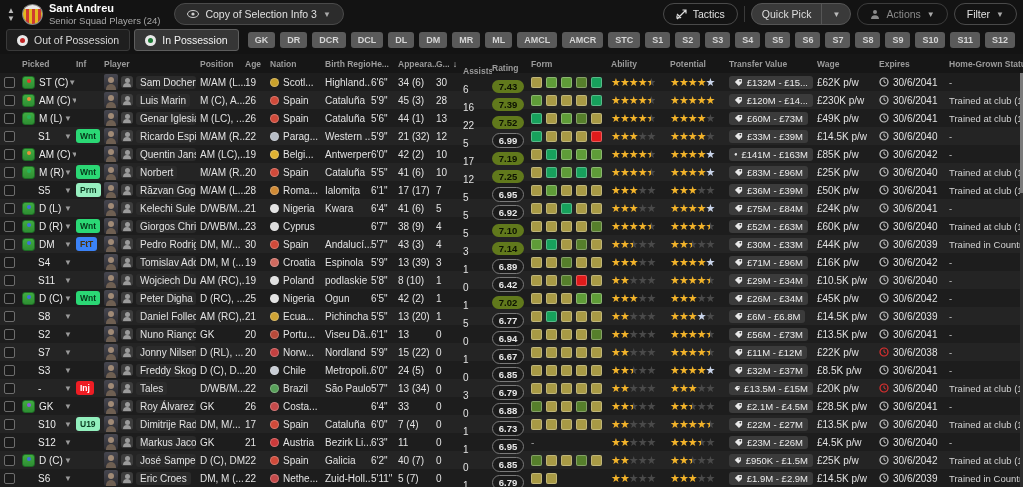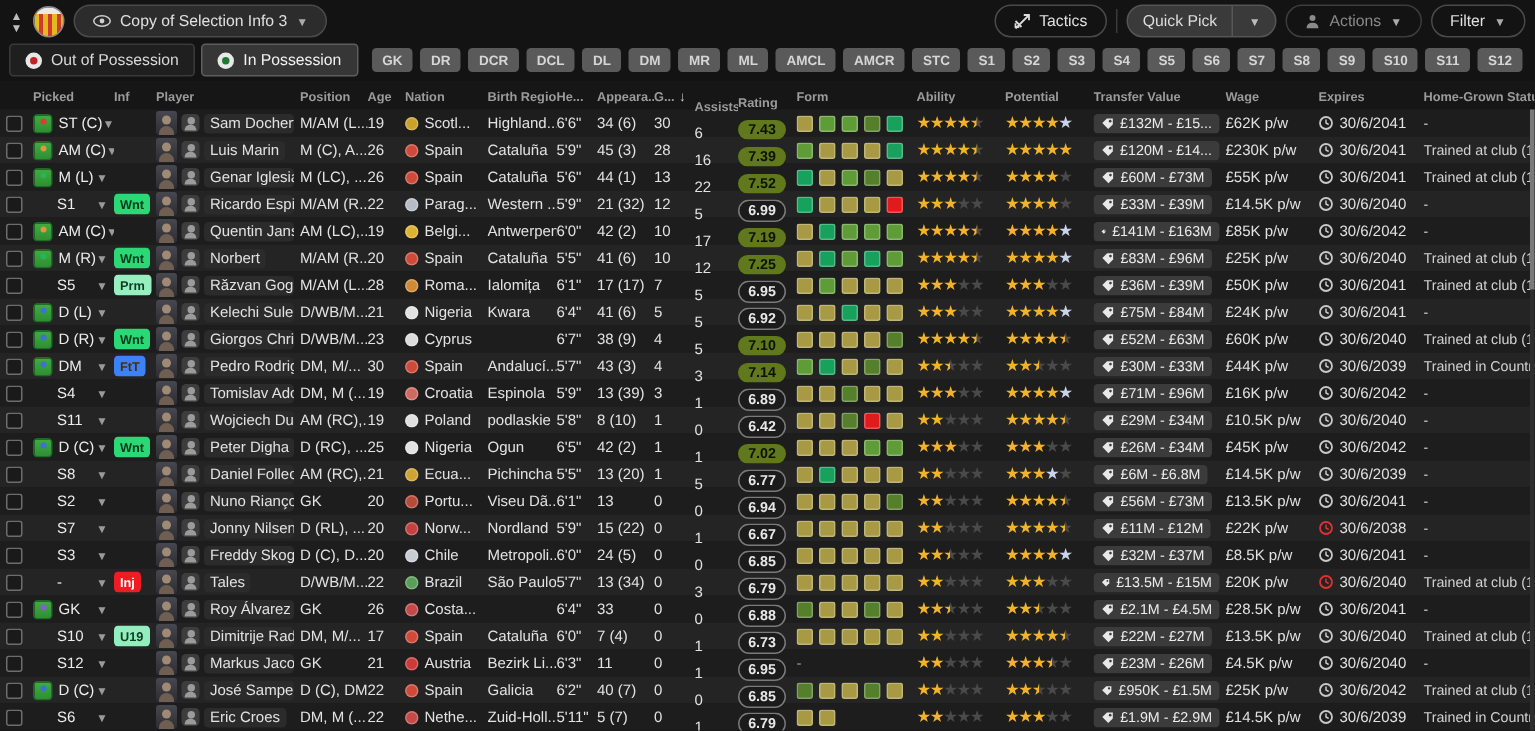--- a/index.html
+++ b/index.html
@@ -86,20 +86,24 @@
 </style>
 </head>
 <body>
 
 <div class="topbar">
   <div class="navchev">
       <span>▲</span>
       <span>▼</span>
     </div>
   <div class="crest"></div>
+  <div class="clubtxt">
+    <div class="clubname">Sant Andreu</div>
+    <div class="clubsub">Senior Squad Players (24)</div>
+  </div>
   <div class="pillbtn">
     <svg class="icon-svg" width="12" height="8" viewBox="0 0 12 8">
         <ellipse cx="6" cy="4" rx="5.5" ry="3.5" fill="none" stroke="#cfcfcf"></ellipse>
         <circle cx="6" cy="4" r="1.6" fill="#cfcfcf"></circle>
       </svg>
     <span>Copy of Selection Info 3</span>
     <span class="chev">▼</span>
   </div>
   <div class="spacer"></div>
   <div class="pillbtn ghost">
@@ -394,21 +398,21 @@
     <div class="cell c-val">
         <span class="vpill">
           <svg width="9" height="9" viewBox="0 0 10 10">
             <path d="M1 4.5 L4.5 1 H9 V5.5 L5.5 9 L1 4.5 Z" fill="#e8e8e8"></path>
             <circle cx="7" cy="3" r="1" fill="#3b3b3b"></circle>
           </svg>
           <span>£60M - £73M</span>
         </span>
       </div>
     <div class="cell c-wage">
-        <span class="wage">£55K p/w</span>
+        <span class="wage">£49K p/w</span>
       </div>
     <div class="cell c-exp">
         <span class="exp">
           <svg width="10" height="10" viewBox="0 0 10 10">
             <circle cx="5" cy="5" r="4" fill="none" stroke="#c8c8c8" stroke-width="1.2"></circle>
             <path d="M5 2.6 V5 L6.8 6" fill="none" stroke="#c8c8c8" stroke-width="1"></path>
           </svg>
           <span style="">30/6/2041</span>
         </span>
       </div>

